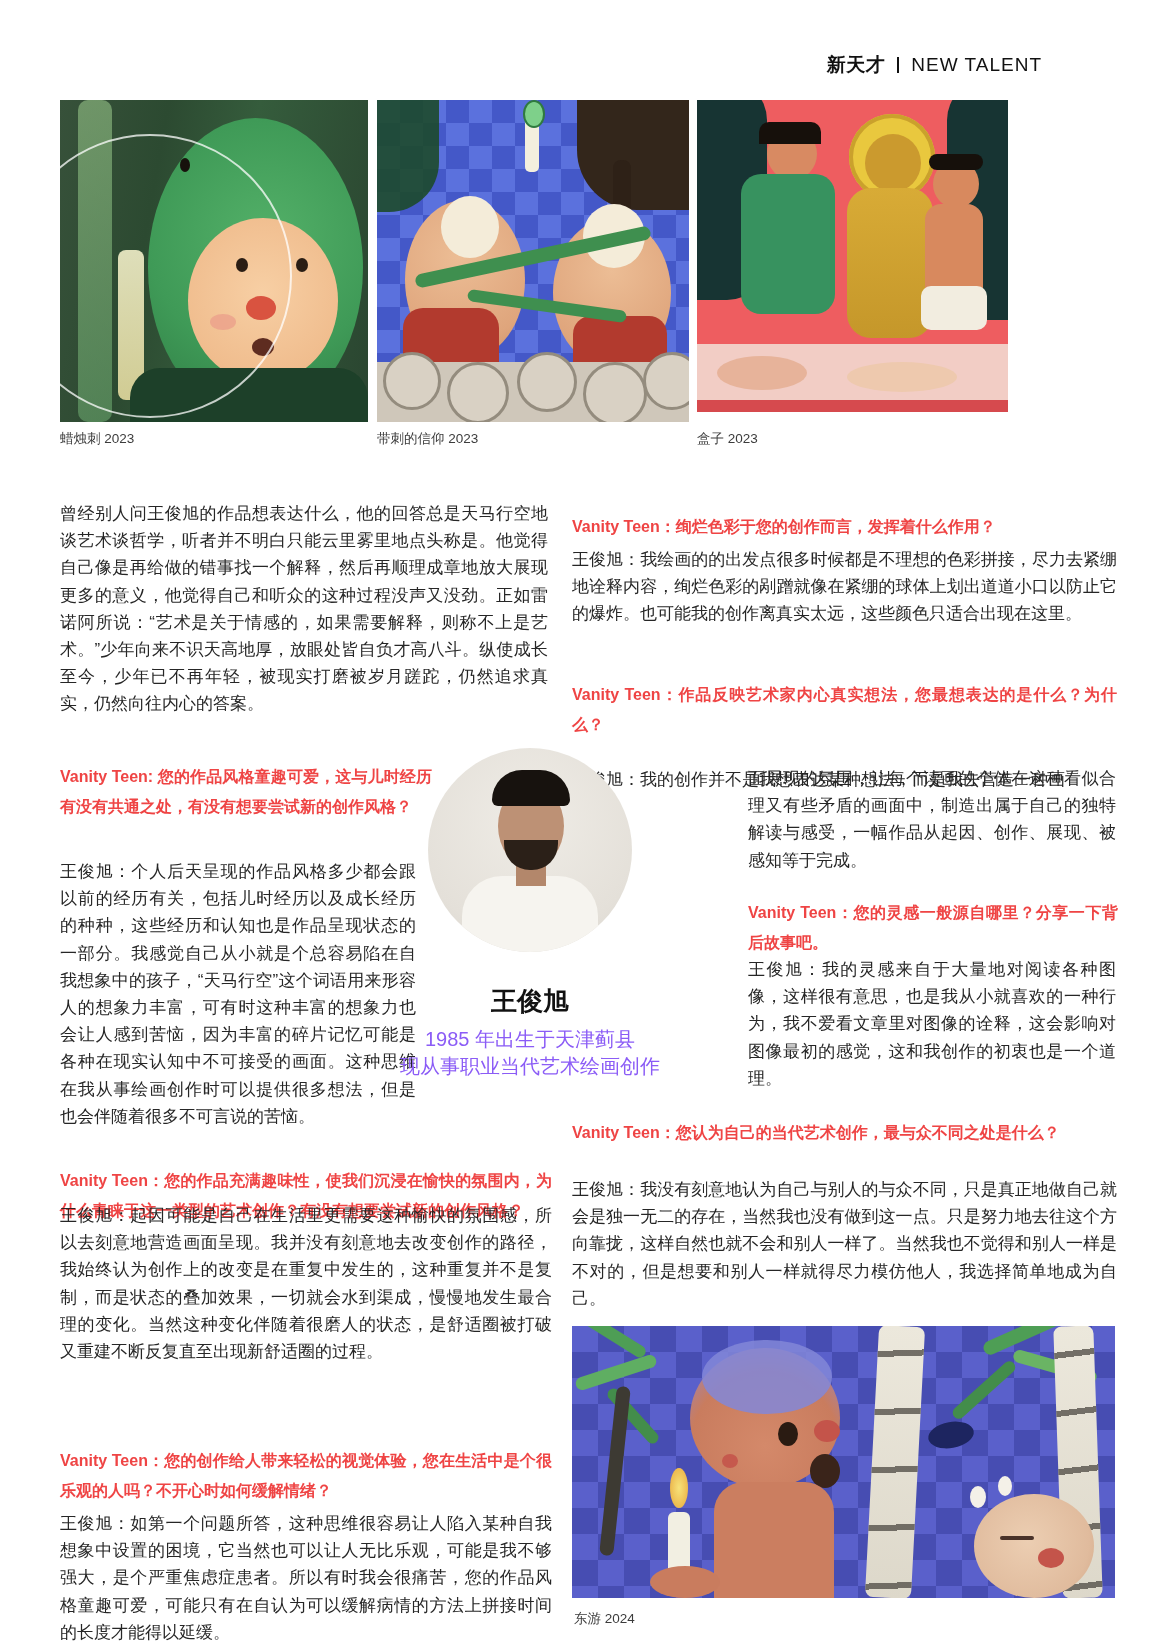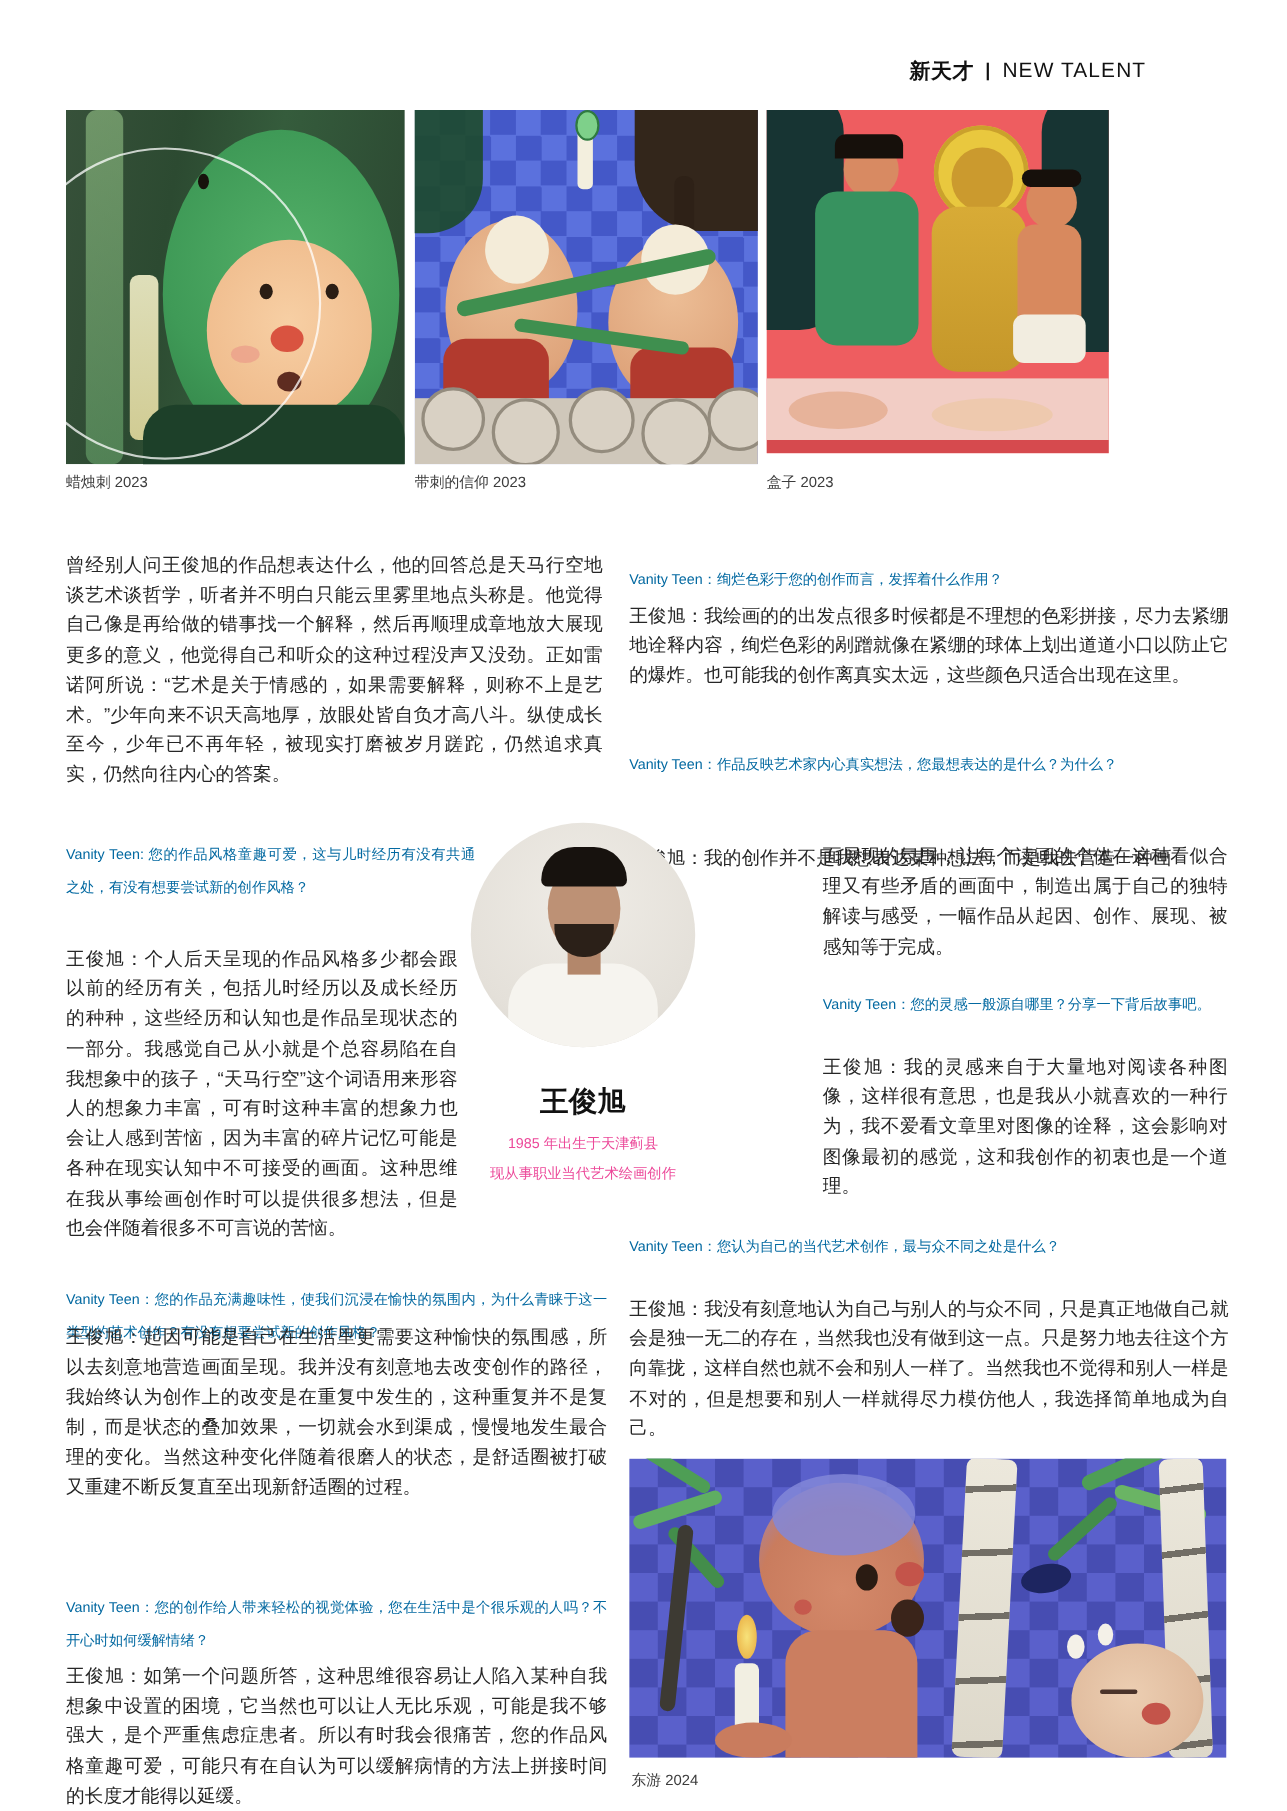--- a/index.html
+++ b/index.html
@@ -6,23 +6,23 @@
   body{font-family:"Liberation Sans","DejaVu Sans",sans-serif;color:#222;}
   .page{position:relative;width:1170px;height:1646px;background:#fff;overflow:hidden;margin:0 auto;}
   .abs{position:absolute;}
   .hdr{font-size:19px;letter-spacing:.5px;color:#111;display:flex;align-items:center;gap:12px;}
   .hdr .cn{font-weight:bold;}
   .hdr .sep{display:inline-block;width:2px;height:16px;background:#111;}
   .hdr .en{font-weight:500;letter-spacing:1px;}
   .art{overflow:hidden;position:absolute;background:#888;}
   .caption{font-size:13.5px;color:#3c3c3c;}
   .body-txt{font-size:17px;line-height:27.2px;text-align:justify;color:#262626;}
-  .q-txt{font-size:13px;line-height:30px;font-weight:normal;color:#0369a1;text-align:justify;}
+  .q-txt{font-size:16px;line-height:30px;font-weight:bold;color:#ef4444;text-align:justify;}
   .name{font-size:26px;font-weight:bold;color:#111;text-align:center;}
-  .bio{font-size:13px;line-height:27px;color:#ec4899;text-align:center;}
+  .bio{font-size:20px;line-height:27px;color:#8b5cf6;text-align:center;}
   .shape{position:absolute;}
   .round{border-radius:50%;}
   
   .a1-bg{width:100%;height:100%;background:
     linear-gradient(100deg,#37513a 0%,#2c4a31 30%,#355c3c 55%,#2a4530 100%);}
   
   .a2-bg{width:100%;height:100%;background:repeating-conic-gradient(#4458c8 0% 25%,#5b71dd 25% 50%);background-size:46px 46px;}
   
   .a4-bg{width:100%;height:100%;background:repeating-conic-gradient(#474db2 0% 25%,#5a60cb 25% 50%);background-size:52px 52px;}
   .birch{background:linear-gradient(#ece8dc,#ddd8ca);border-radius:8px;}

